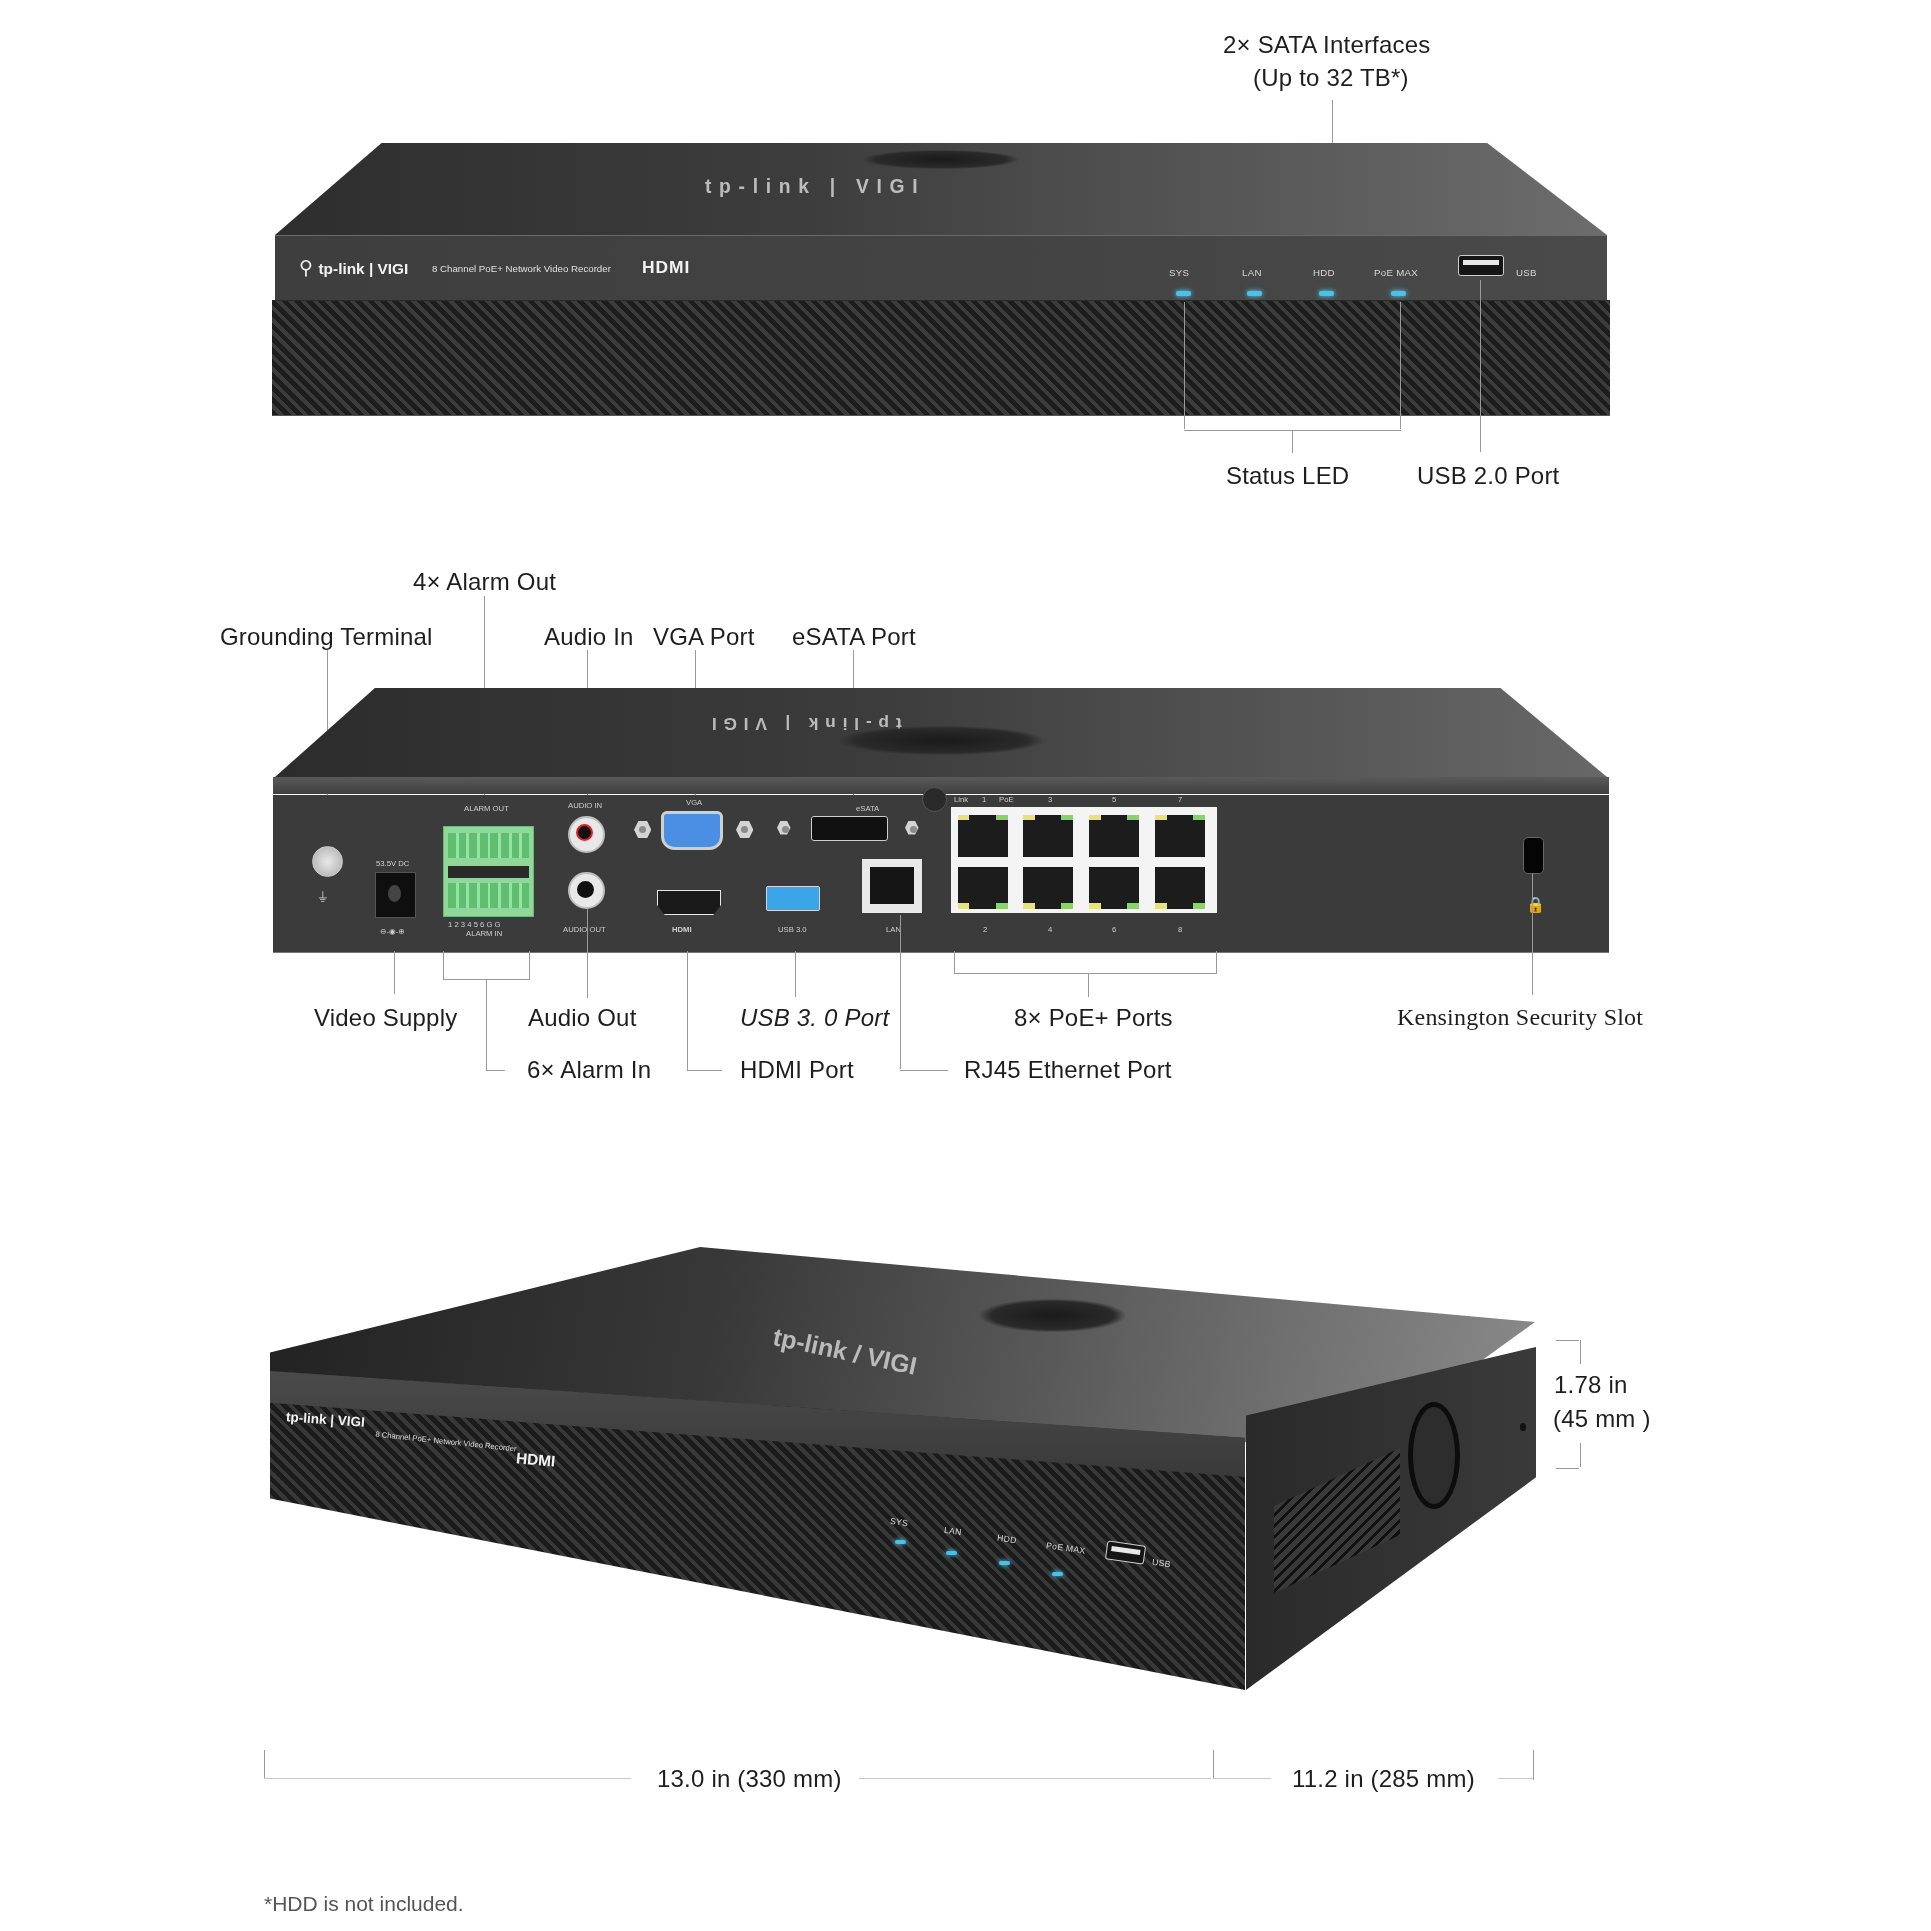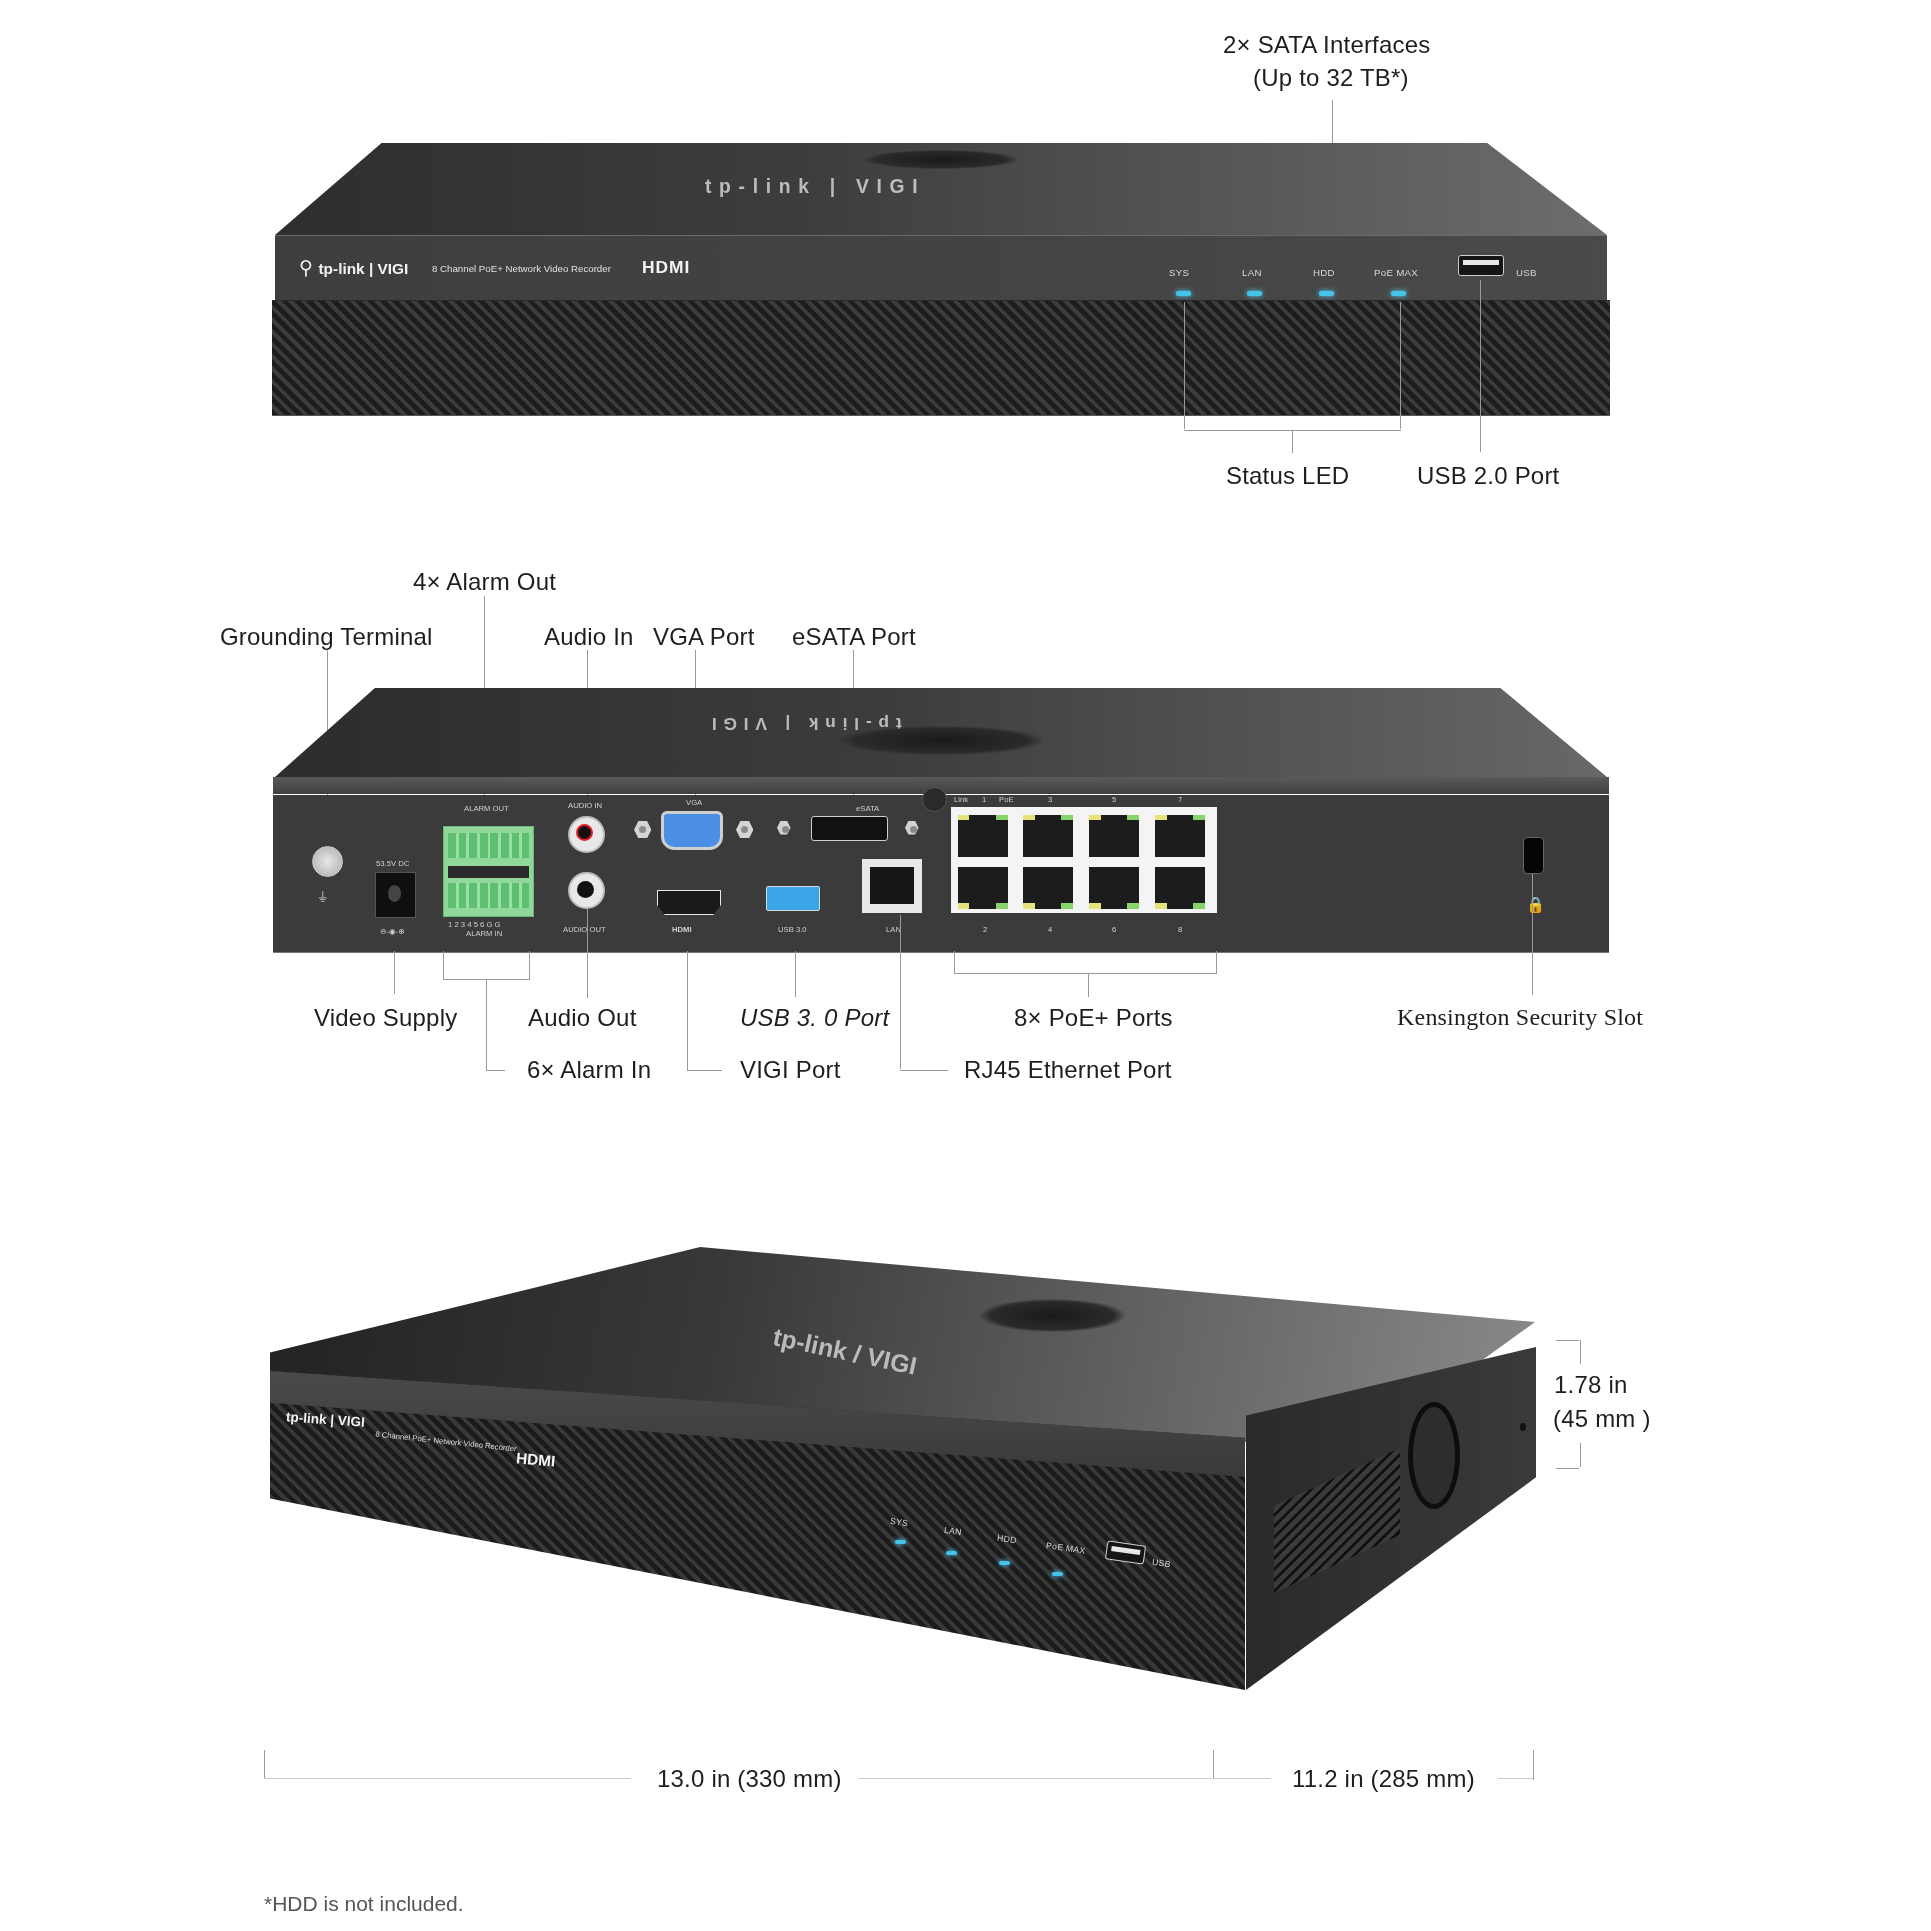--- a/index.html
+++ b/index.html
@@ -246,21 +246,21 @@
   <div class="line" style="left:954px;top:973px;width:263px;height:1px;"></div>
   <div class="line" style="left:1088px;top:973px;width:1px;height:24px;"></div>
   <div class="line" style="left:1532px;top:874px;width:1px;height:121px;"></div>
 
   <div class="label" style="left:314px;top:1004px;">Video Supply</div>
   <div class="label" style="left:528px;top:1004px;">Audio Out</div>
   <div class="label" style="left:740px;top:1004px;font-style:italic;">USB 3. 0 Port</div>
   <div class="label" style="left:1014px;top:1004px;">8× PoE+ Ports</div>
   <div class="label" style="left:1397px;top:1004px;font-family:Liberation Serif, serif;">Kensington Security Slot</div>
   <div class="label" style="left:527px;top:1056px;">6× Alarm In</div>
-  <div class="label" style="left:740px;top:1056px;">VIGI Port</div>
+  <div class="label" style="left:740px;top:1056px;">HDMI Port</div>
   <div class="label" style="left:964px;top:1056px;">RJ45 Ethernet Port</div>
 </div>
 
 <div>
   <div class="d3-top"></div>
   <div class="notch" style="left:980px;top:1299px;width:145px;height:33px;"></div>
   <div class="top-logo" style="left:772px;top:1337px;font-size:25px;transform:rotate(12deg);color:rgba(200,200,200,0.9);">tp-link / VIGI</div>
 
   <div class="d3-front"></div>
   <div class="d3-strip"></div>

